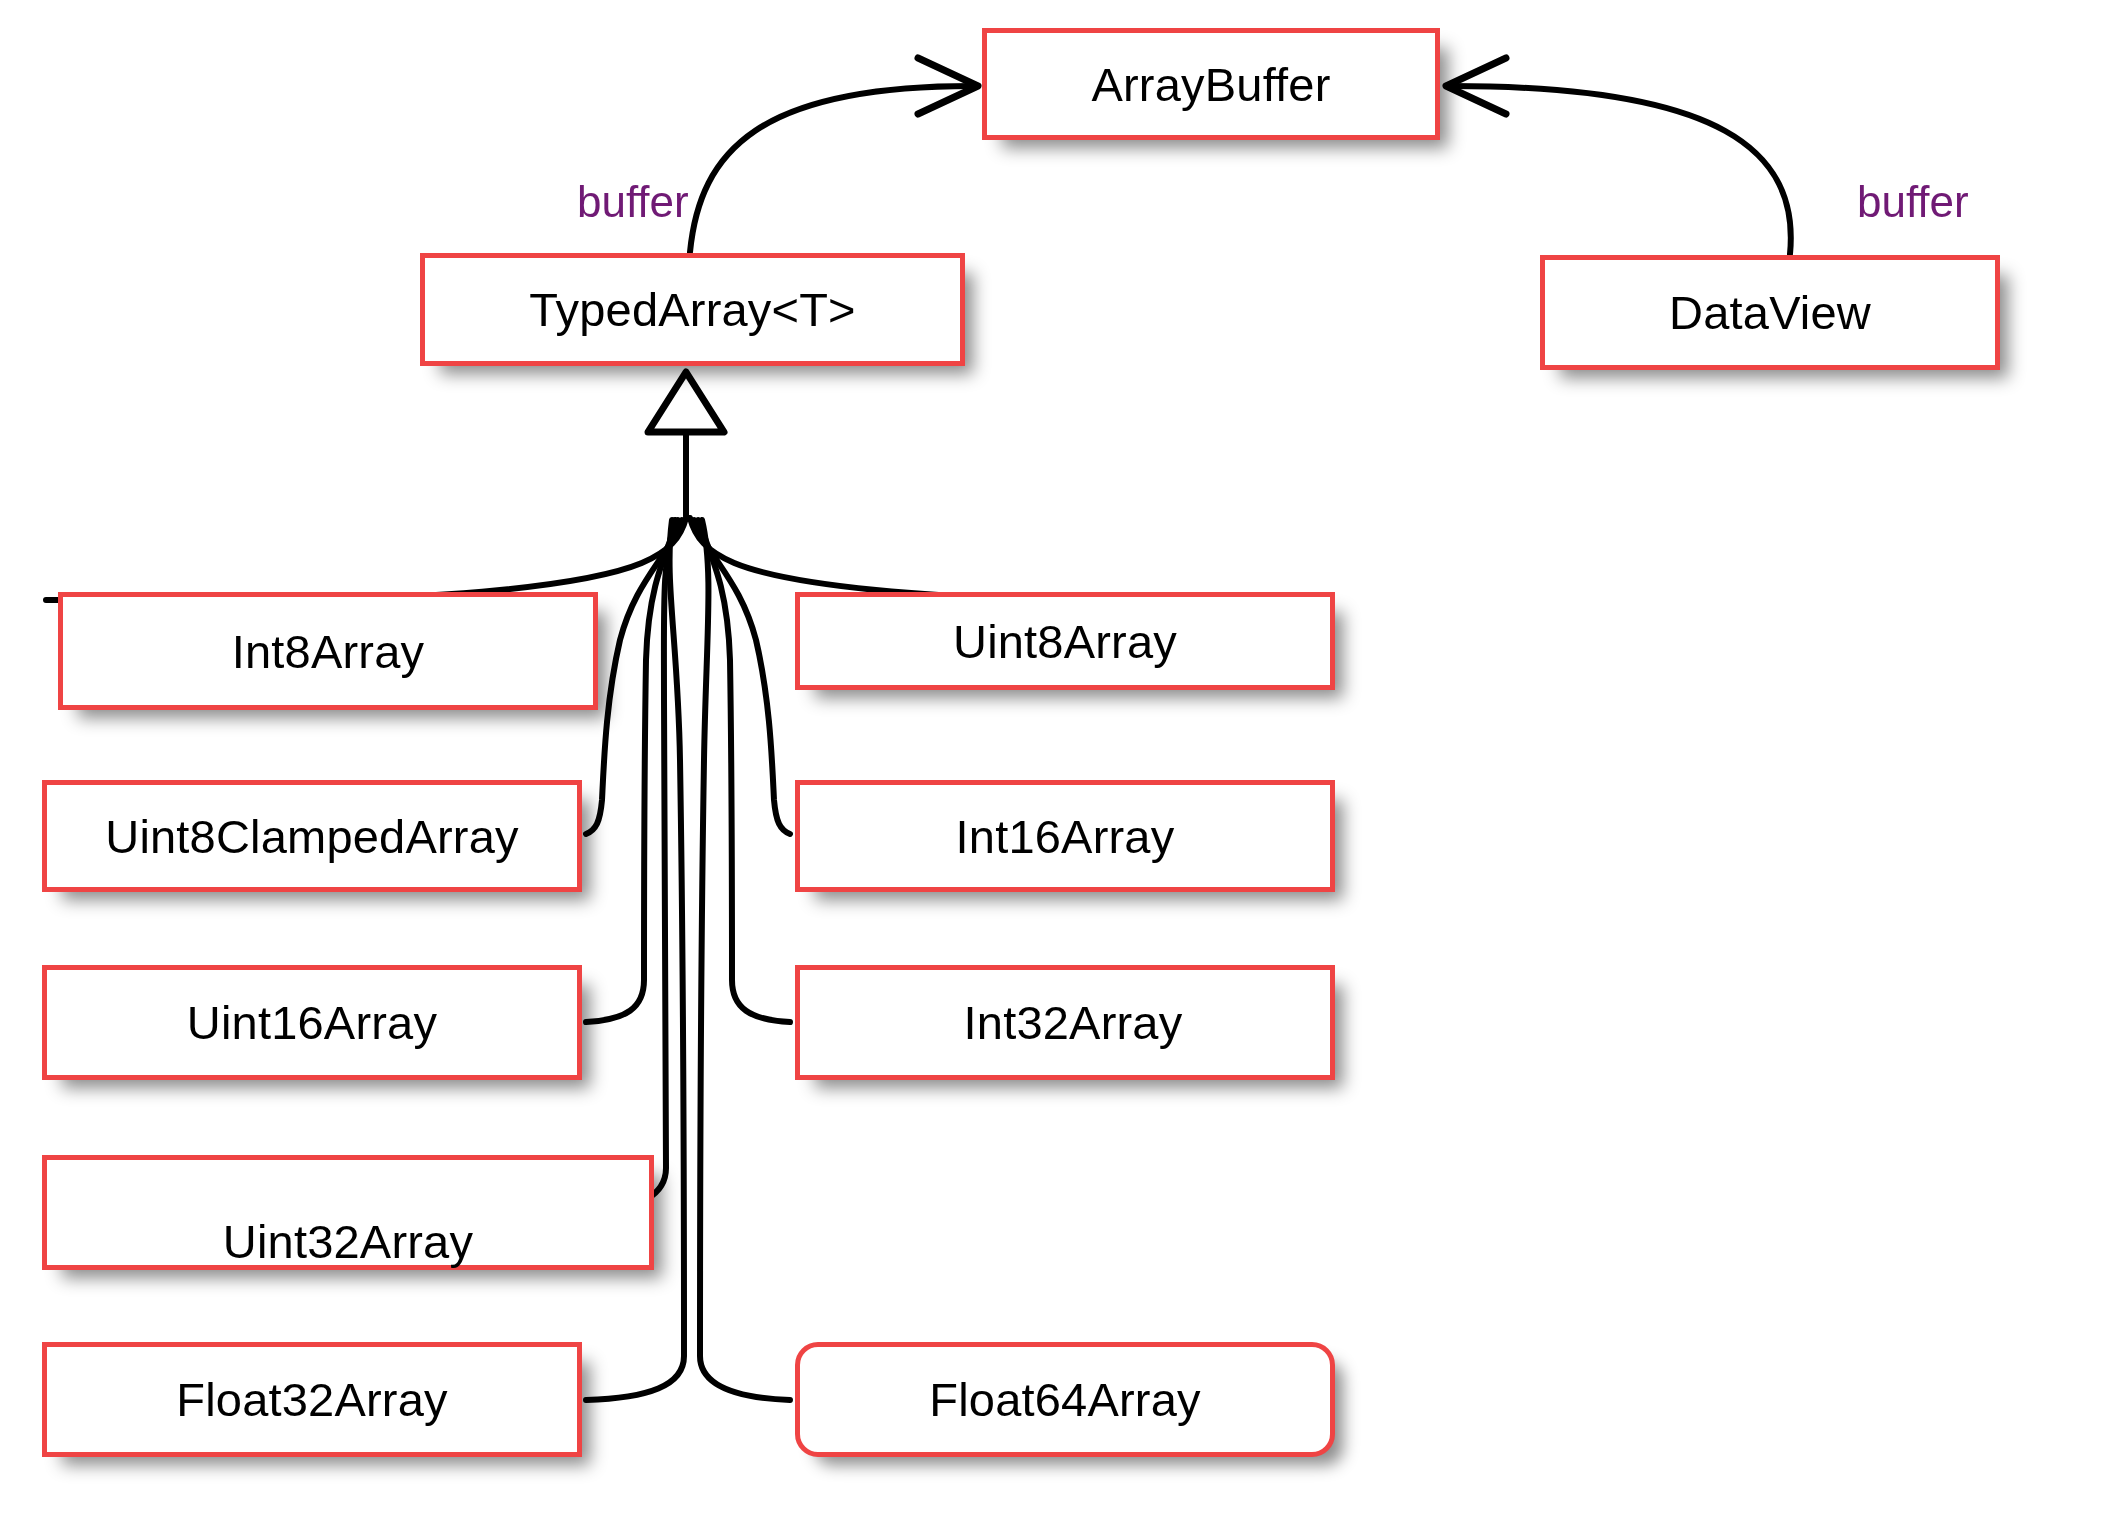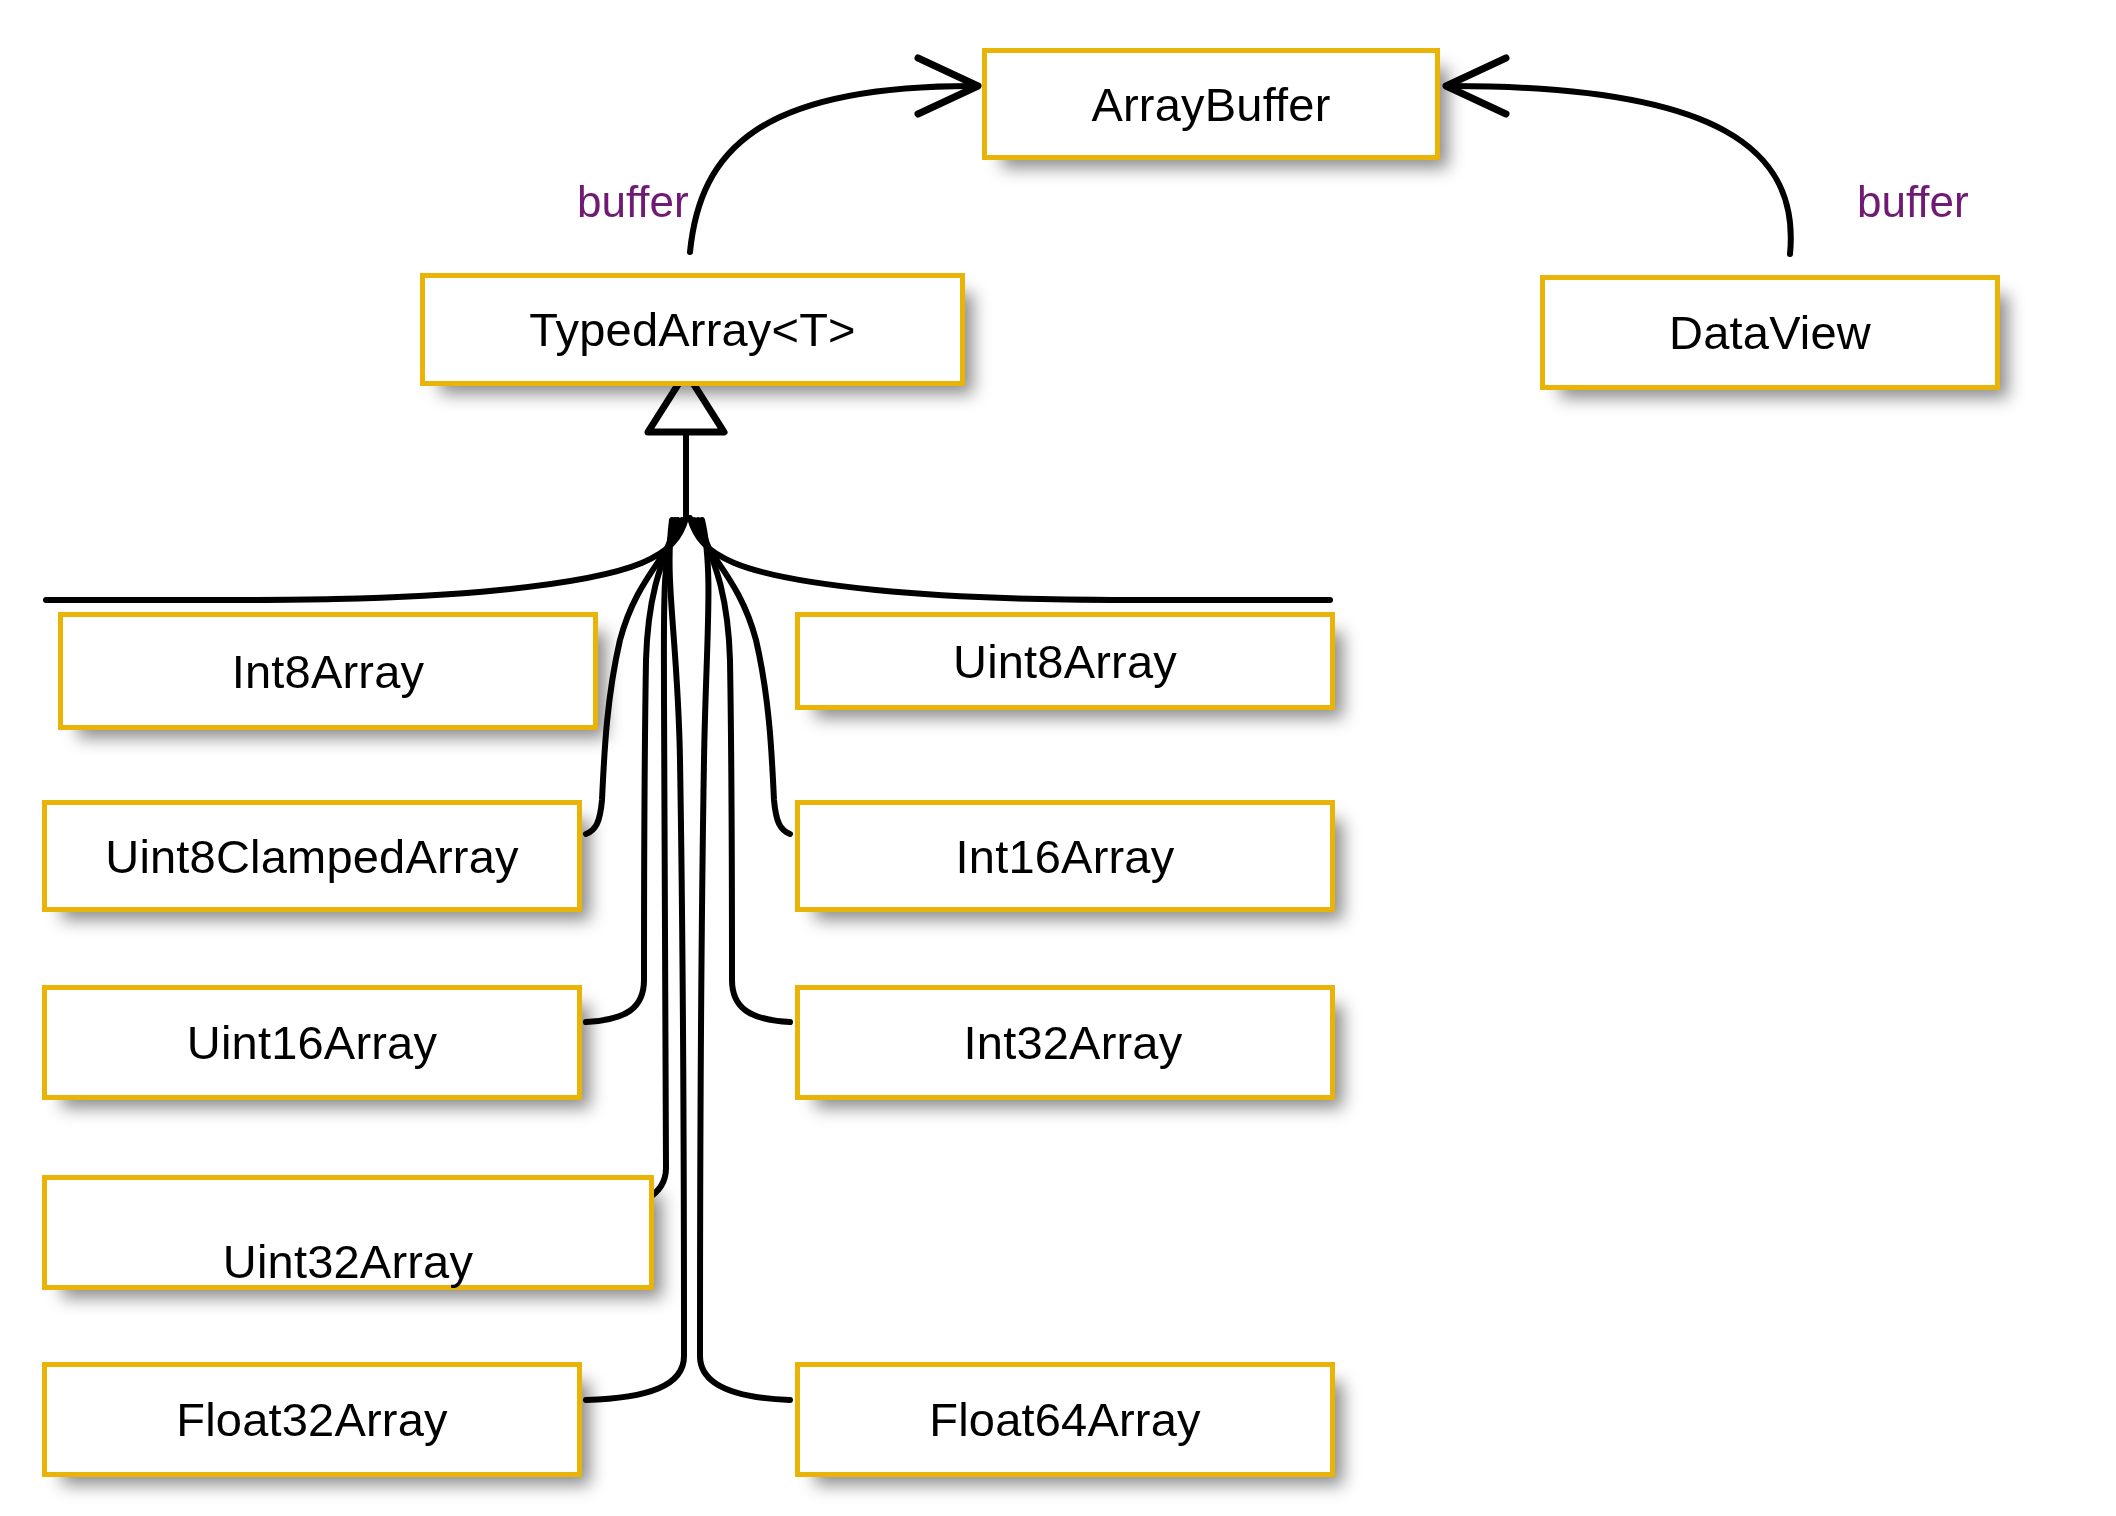--- a/index.html
+++ b/index.html
@@ -20,27 +20,26 @@
     left: 0;
     top: 0;
     width: 2116px;
     height: 1516px;
     pointer-events: none;
   }
   .node {
     position: absolute;
     box-sizing: border-box;
     background: #ffffff;
-    border: 5px solid #eab308;
+    border: 5px solid #ef4444;
     display: flex;
     align-items: center;
     justify-content: center;
     box-shadow: 14px 14px 16px -6px rgba(0,0,0,0.45);
     z-index: 3;
-    margin-top: 20px;
   }
   .node-label {
     font-size: 47px;
     color: #000000;
     letter-spacing: 0.2px;
     white-space: nowrap;
     line-height: 1;
   }
   .edge-label {
     position: absolute;
@@ -126,21 +125,21 @@
   </div>
 
   <div class="node" style="left:42px; top:1155px; width:612px; height:115px;align-items:flex-end;">
     <span class="node-label">Uint32Array</span>
   </div>
 
   <div class="node" style="left:42px; top:1342px; width:540px; height:115px;">
     <span class="node-label">Float32Array</span>
   </div>
 
-  <div class="node" style="left:795px; top:1342px; width:540px; height:115px;">
+  <div class="node" style="left:795px; top:1342px; width:540px; height:115px;border-radius:23px;">
     <span class="node-label">Float64Array</span>
   </div>
 
   <div class="edge-label" style="left:545px; top:180px;">buffer</div>
 
   <div class="edge-label" style="left:1825px; top:180px;">buffer</div>
 
 </div>
 
 </body></html>

